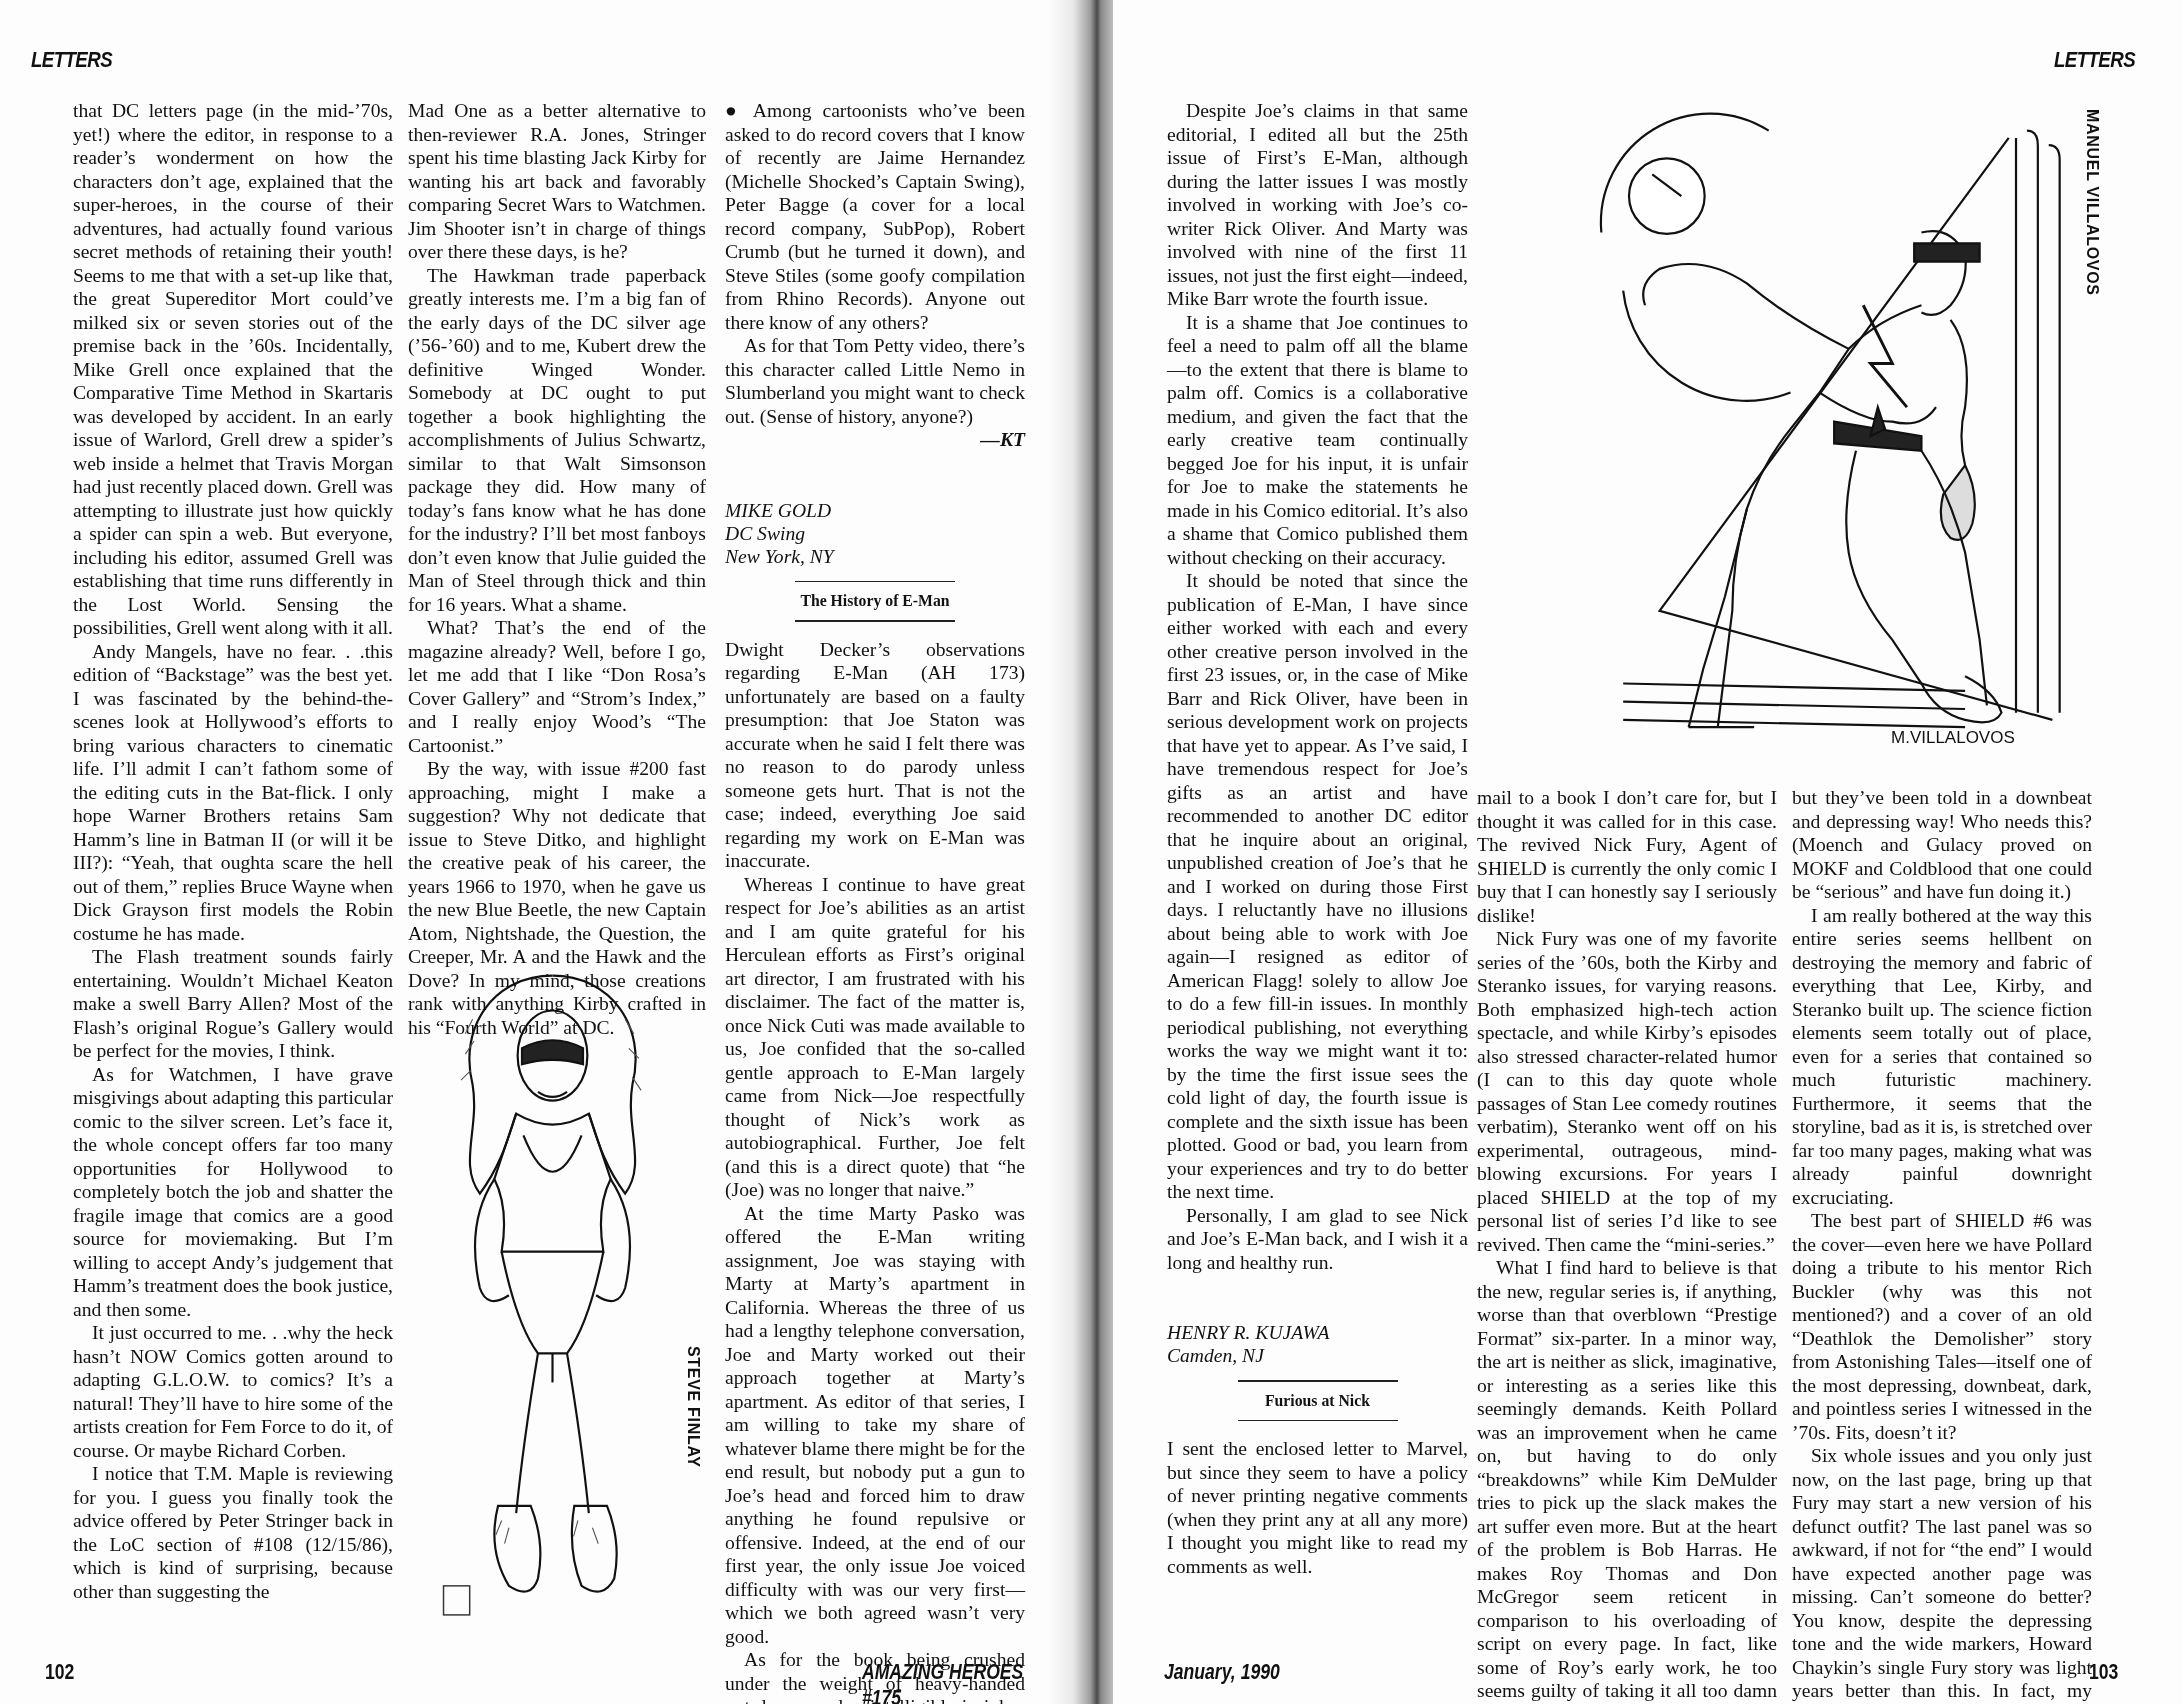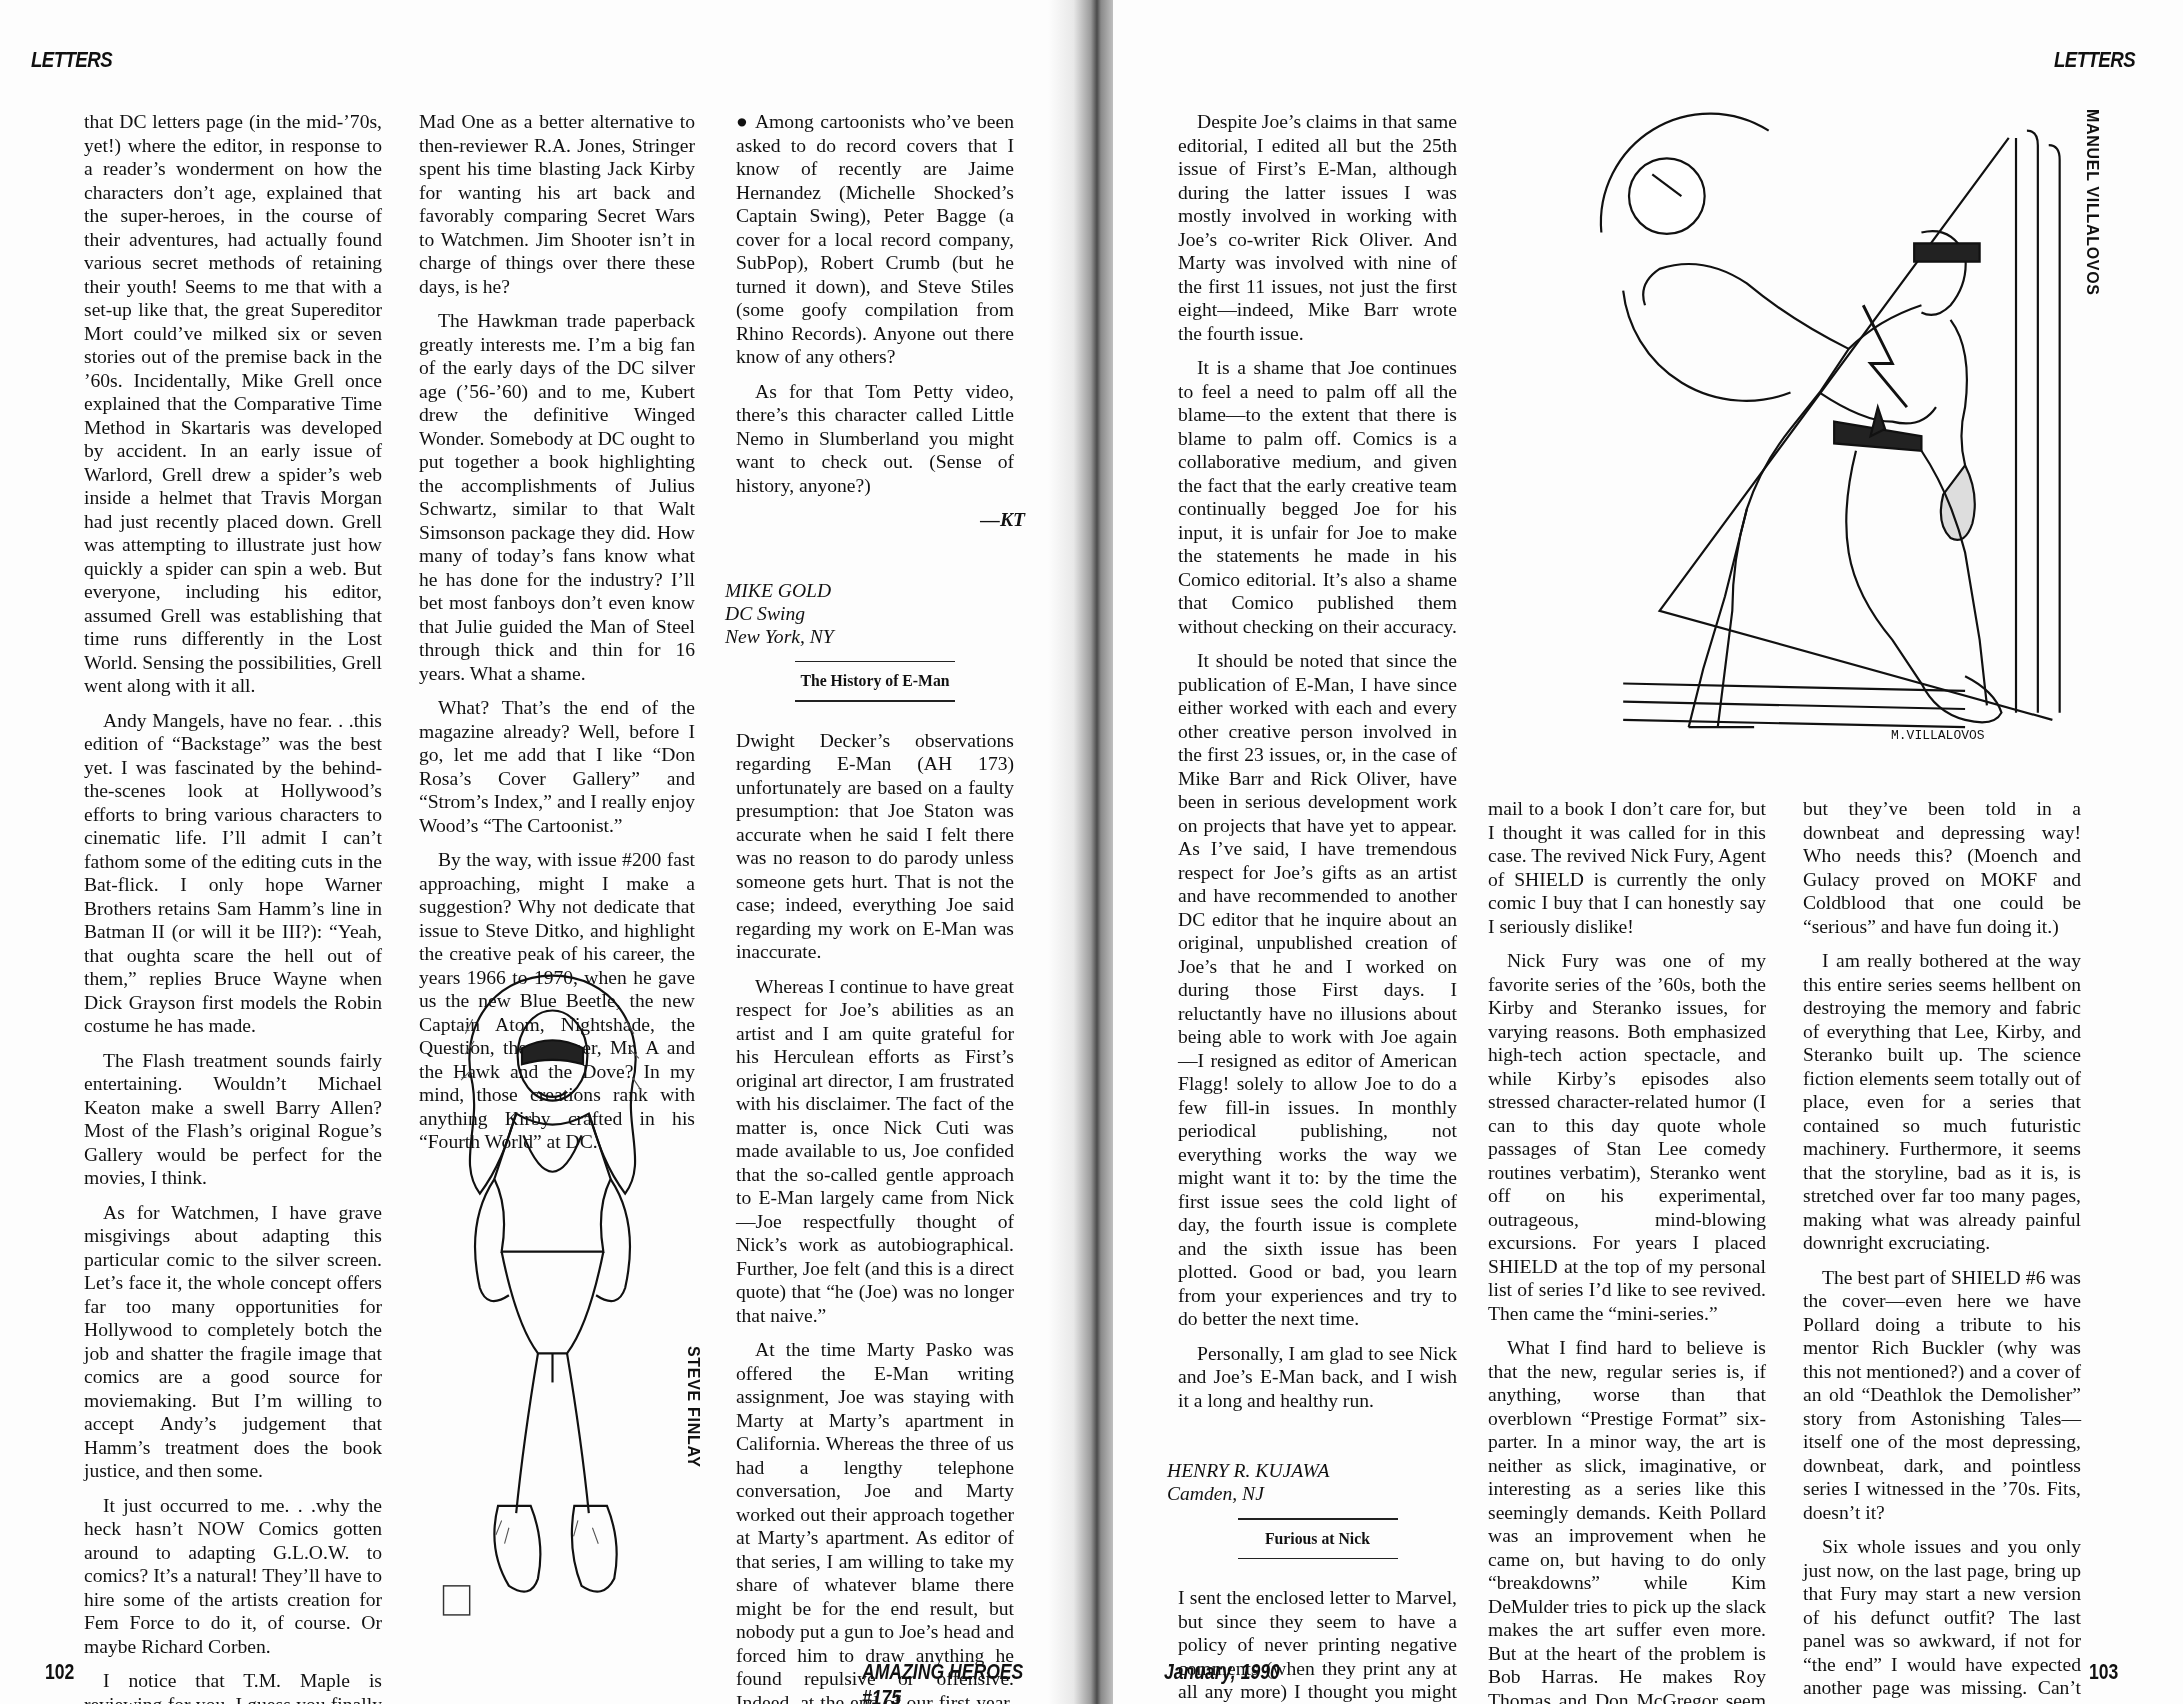--- a/index.html
+++ b/index.html
@@ -24,21 +24,21 @@
     .rh-right { left: 2054px; }
     .folio {
       position: absolute; top: 1659px; font-family: "Liberation Sans", "DejaVu Sans", sans-serif;
       font-weight: bold; font-size: 22px; transform: scaleX(0.8); transform-origin: left top;
     }
     .folio-italic { font-style: italic; }
     .col {
       position: absolute; font-size: 19.6px; line-height: 23.5px; text-align: justify;
       hyphens: manual;
     }
-    .col p { margin: 11px; text-indent: 19px; }
+    .col p { margin: 0; text-indent: 19px; }
     .col p.noindent { text-indent: 0; }
     .c1 { left: 73px; top: 99px; width: 320px; }
     .c2 { left: 408px; top: 99px; width: 298px; }
     .c3 { left: 725px; top: 99px; width: 300px; }
     .c4 { left: 1167px; top: 99px; width: 301px; }
     .c5 { left: 1477px; top: 786px; width: 300px; }
     .c6 { left: 1792px; top: 786px; width: 300px; }
     .editor-note { }
     .signoff { text-align: right; font-style: italic; font-weight: bold; }
     .sig-block { text-align: left; font-style: italic; margin: 47px 0 13px 0; line-height: 23px; }
@@ -48,22 +48,22 @@
       transform: scaleX(0.9);
     }
     .spacer { height: 10.2px; }
     .credit-vert {
       position: absolute; font-family: "Liberation Sans", "DejaVu Sans", sans-serif;
       font-weight: bold; font-size: 16px; writing-mode: vertical-rl; letter-spacing: 0.7px;
     }
     .credit-finlay { left: 684px; top: 1346px; }
     .credit-villalovos { left: 2083px; top: 109px; }
     .sig-inline {
-      position: absolute; font-family: Liberation Mono, monospace;
-      font-size: 13px; letter-spacing: 0px;
+      position: absolute; font-family: Liberation Sans, sans-serif;
+      font-size: 17px; letter-spacing: 0px;
     }
     .illus { position: absolute; }
     .illus-woman { left: 429px; top: 946px; width: 247px; height: 684px; }
     .illus-eman { left: 1514px; top: 87px; width: 553px; height: 662px; }
     svg { display: block; }
   </style>
 </head>
 <body>
 
 <div class="page page-left">

